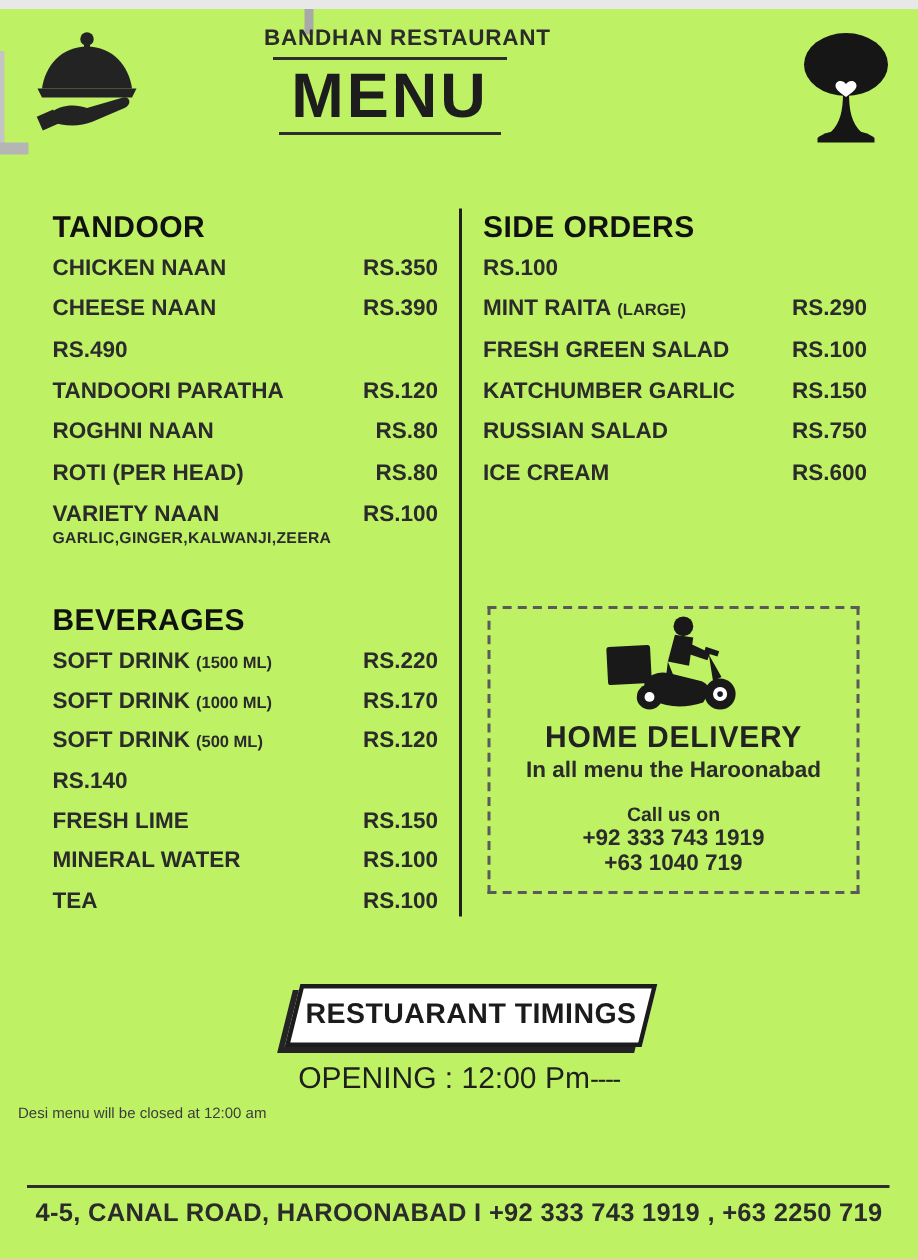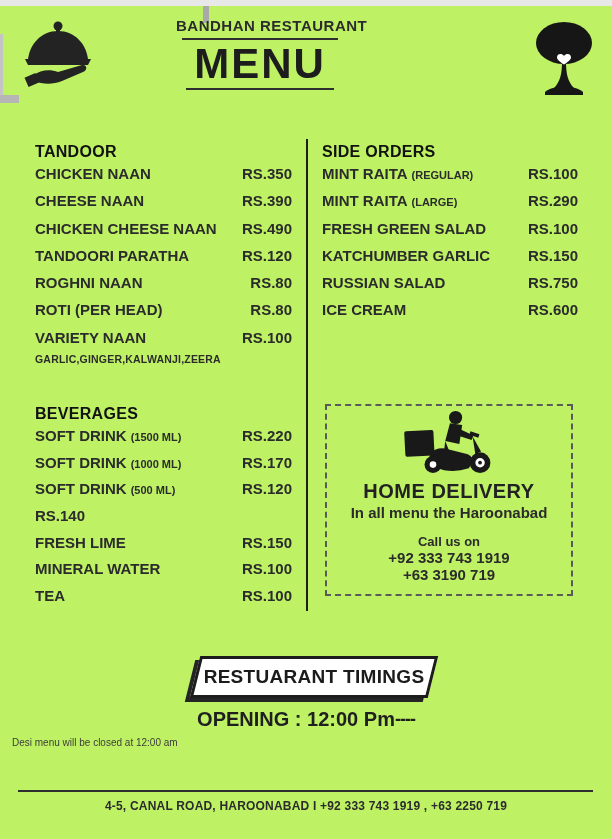--- a/index.html
+++ b/index.html
@@ -13,49 +13,49 @@
   .hdr-center{position:absolute;left:176px;top:11px;width:168px;text-align:center;}
   .hdr-name{font-size:15px;font-weight:700;letter-spacing:.5px;color:#2b2b2b;line-height:18px;white-space:nowrap;}
   .hdr-rule{height:2px;background:#2e2e2e;margin:3px 6px 0 6px;}
   .hdr-menu{font-size:42px;font-weight:700;letter-spacing:2px;color:#1d1d1d;line-height:46px;margin-top:1px;}
   .hdr-rule2{height:2px;background:#2e2e2e;margin:1px 10px 0 10px;}
   .hdr-icon{position:absolute;}
 
   
   .divider{position:absolute;left:306px;top:133px;width:2px;height:472px;background:#1f1f1f;}
   .col{position:absolute;}
-  .sec-title{margin:0;font-size:16px;font-weight:700;letter-spacing:.3px;color:#111;line-height:26px;}
-  .row{height:27.3px;display:flex;justify-content:space-between;}
+  .sec-title{margin:0;font-size:20px;font-weight:700;letter-spacing:.3px;color:#111;line-height:26px;}
+  .row{height:27.3px;display:flex;justify-content:space-between;align-items:center;}
   .col--bev .row{height:26.7px;}
   .nm{font-size:15px;font-weight:700;color:#2b2b2b;white-space:nowrap;}
   .sz{font-size:11px;font-weight:700;color:#2b2b2b;margin-left:4px;}
   .pr{font-size:15px;font-weight:700;color:#2b2b2b;}
   .item-note{font-size:10.5px;font-weight:700;color:#2b2b2b;letter-spacing:.2px;margin-top:-3px;}
 
   
   .delivery{position:absolute;left:325px;top:398px;width:248px;height:192px;border:2px dashed #5a5a5a;box-sizing:border-box;text-align:center;}
   .delivery .scooter{margin-top:4px;}
   .hd-title{font-size:20px;font-weight:700;color:#222;letter-spacing:.5px;line-height:22px;margin-top:2px;}
   .hd-coverage{font-size:15px;font-weight:700;color:#2b2b2b;line-height:18px;margin-top:2px;}
   .hd-min{font-size:12.5px;color:#3a3a3a;line-height:15px;}
   .hd-call{font-size:13px;font-weight:700;color:#2b2b2b;line-height:15px;margin-top:12px;}
   .hd-phone{font-size:15px;font-weight:700;color:#2b2b2b;line-height:17px;}
 
   
   .banner{position:absolute;left:195px;top:650px;width:238px;height:42px;}
   .banner-skew{position:absolute;left:0;top:0;right:0;bottom:0;border:3px solid #1c1c1c;background:#fff;transform:skewX(-14deg);box-shadow:-4px 4px 0 #242424;box-sizing:border-box;}
   .banner-text{position:absolute;left:0;top:0;width:100%;height:100%;display:flex;align-items:center;justify-content:center;font-size:19px;font-weight:700;letter-spacing:.3px;color:#1b1b1b;white-space:nowrap;}
 
-  .timing-line{position:absolute;left:0;top:702px;width:612px;display:flex;justify-content:center;align-items:center;font-size:20px;font-weight:700;color:#1f1f1f;white-space:nowrap;}
+  .timing-line{position:absolute;left:0;top:702px;width:612px;display:flex;justify-content:center;align-items:center;font-size:20px;font-weight:400;color:#1f1f1f;white-space:nowrap;}
   .timing-dashes{letter-spacing:-1px;font-size:18px;}
   .timing-note{position:absolute;left:12px;top:731px;width:612px;text-align:left;font-size:10px;color:#3c3c3c;}
 
   
   .footer-rule{position:absolute;left:18px;top:784px;width:575px;height:2px;background:#2e2e2e;}
-  .footer-text{position:absolute;left:0;top:793px;width:612px;text-align:center;font-size:12px;font-weight:700;color:#2b2b2b;letter-spacing:.2px;white-space:nowrap;}
+  .footer-text{position:absolute;left:0;top:793px;width:612px;text-align:center;font-size:17px;font-weight:700;color:#2b2b2b;letter-spacing:.2px;white-space:nowrap;}
 </style>
 </head>
 <body>
 
 <div class="page">
 
   <div class="artifact" style="left:203px;top:0;width:6px;height:17px;background:#a9a9a9;"></div>
   <div class="artifact" style="left:0;top:28px;width:3px;height:62px;background:#c4c4c4;"></div>
   <div class="artifact" style="left:0;top:89px;width:19px;height:8px;background:#b5b5b5;"></div>
 
@@ -96,21 +96,20 @@
     <h2 class="sec-title">TANDOOR</h2>
     <div class="row">
         <span class="nm">CHICKEN NAAN</span>
         <span class="pr">RS.350</span>
       </div>
     <div class="row">
         <span class="nm">CHEESE NAAN</span>
         <span class="pr">RS.390</span>
       </div>
     <div class="row">
-        <span class="nm">CHICKEN CHEESE NAAN</span>
         <span class="pr">RS.490</span>
       </div>
     <div class="row">
         <span class="nm">TANDOORI PARATHA</span>
         <span class="pr">RS.120</span>
       </div>
     <div class="row">
         <span class="nm">ROGHNI NAAN</span>
         <span class="pr">RS.80</span>
       </div>
@@ -152,21 +151,20 @@
       </div>
     <div class="row">
         <span class="nm">TEA</span>
         <span class="pr">RS.100</span>
       </div>
   </div>
 
   <div class="col" style="left:322px;top:133px;width:256px;">
     <h2 class="sec-title">SIDE ORDERS</h2>
     <div class="row">
-        <span class="nm"><span>MINT RAITA</span><span class="sz">(REGULAR)</span></span>
         <span class="pr">RS.100</span>
       </div>
     <div class="row">
         <span class="nm"><span>MINT RAITA</span><span class="sz">(LARGE)</span></span>
         <span class="pr">RS.290</span>
       </div>
     <div class="row">
         <span class="nm">FRESH GREEN SALAD</span>
         <span class="pr">RS.100</span>
       </div>
@@ -201,21 +199,21 @@
         <circle cx="83" cy="56" r="5" fill="#ffffff"></circle>
         <circle cx="83" cy="56" r="2" fill="#191919"></circle>
         <circle cx="33" cy="58" r="9" fill="#191919"></circle>
         <circle cx="33" cy="58" r="3.5" fill="#ffffff"></circle>
       </svg>
     </div>
     <div class="hd-title">HOME DELIVERY</div>
     <div class="hd-coverage">In all menu the Haroonabad</div>
     <div class="hd-call">Call us on</div>
     <div class="hd-phone">+92 333 743 1919</div>
-    <div class="hd-phone">+63 3190 719</div>
+    <div class="hd-phone">+63 1040 719</div>
   </div>
 
   <div class="banner">
     <div class="banner-skew"></div>
     <div class="banner-text">RESTUARANT TIMINGS</div>
   </div>
 
   <div class="timing-line">
     <span>OPENING : 12:00 Pm</span>
     <span class="timing-dashes">----</span>

